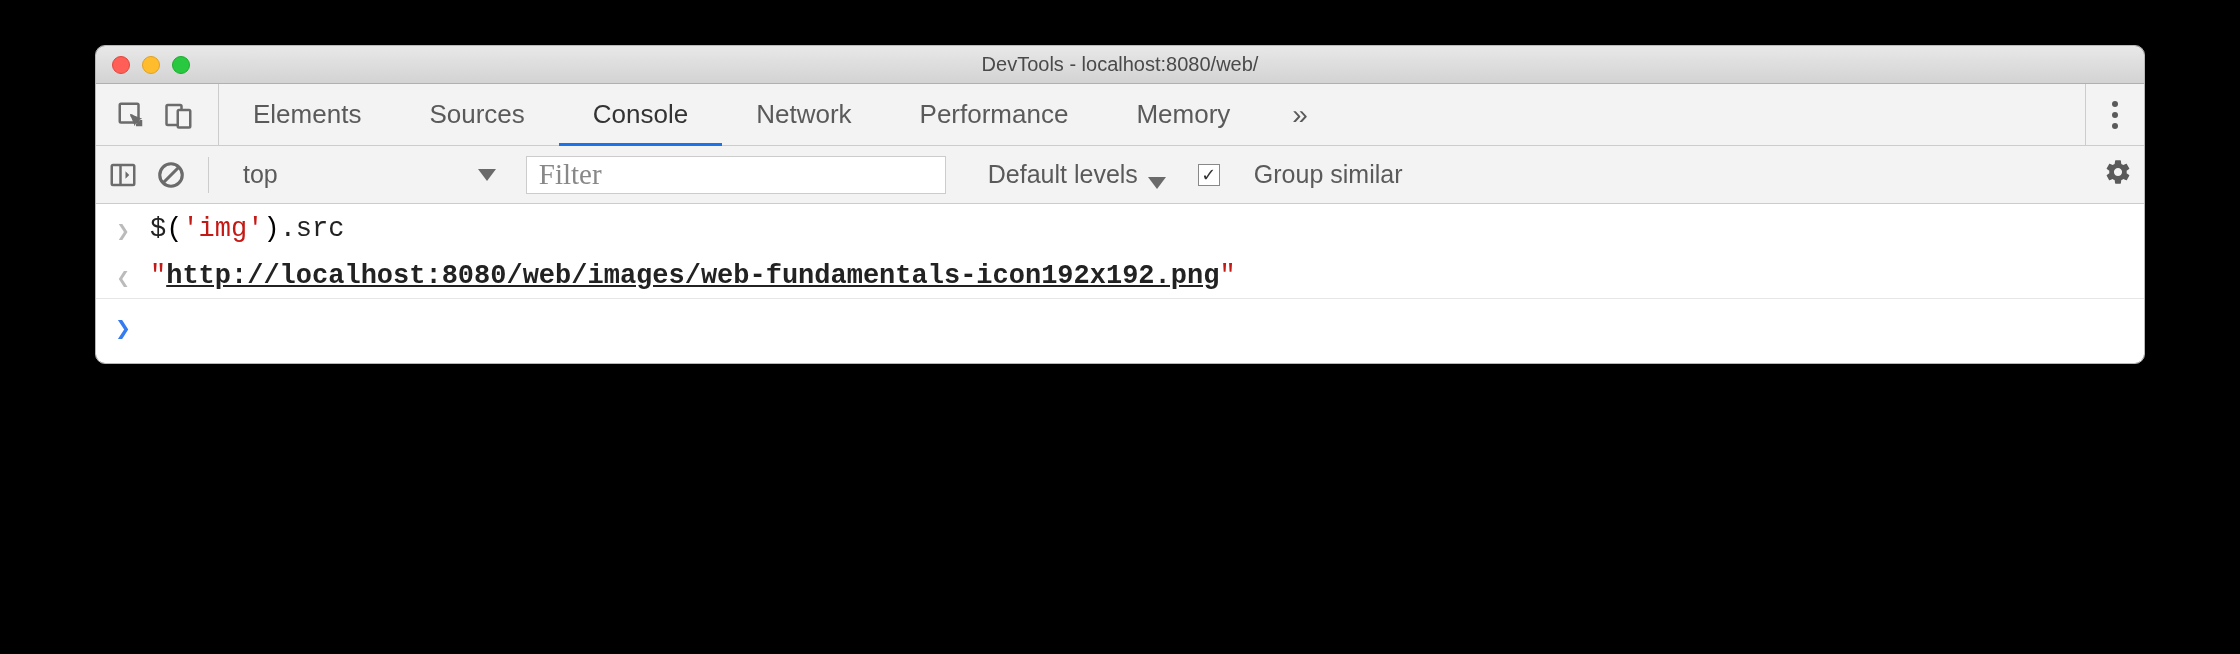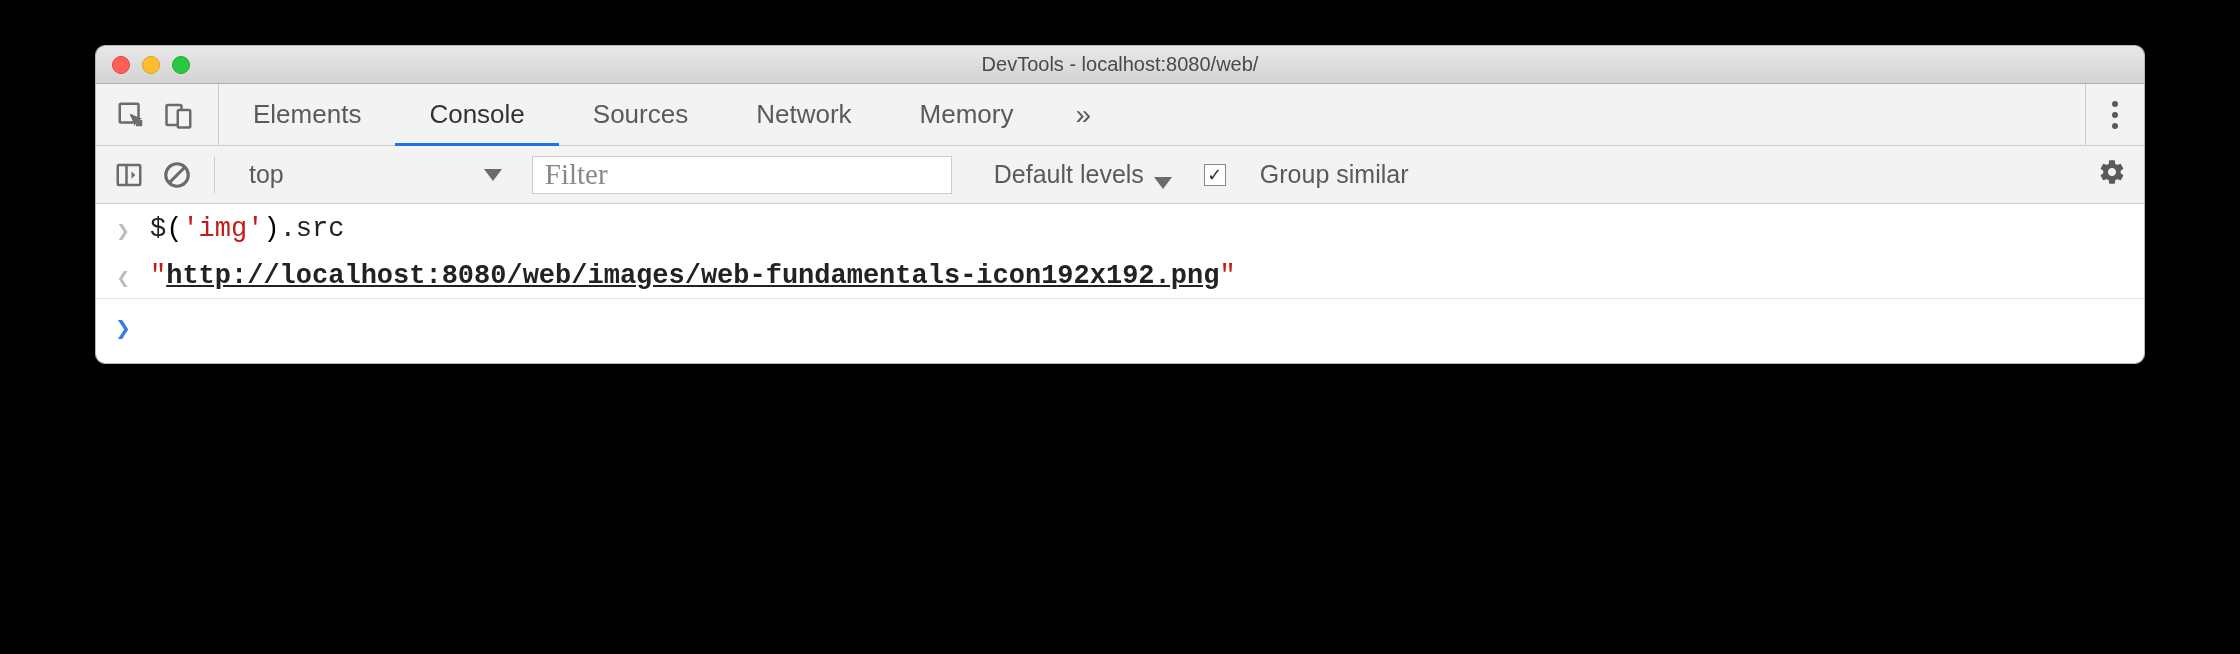--- a/index.html
+++ b/index.html
@@ -99,21 +99,21 @@
   }
   .kebab { display:flex; flex-direction:column; gap:5px; }
   .kebab span { width:6px; height:6px; background:#5a5a5a; border-radius:50%; }
 
   .toolbar {
     height: 58px;
     background:#f3f3f3;
     border-bottom:1px solid #ccc;
     display:flex;
     align-items:center;
-    padding:0 18px;
+    padding:0 12px;
     gap: 18px;
     font-size:25px;
     color:#5a5a5a;
   }
   .toolbar .sep { width:1px; height:36px; background:#ccc; margin:0 4px; }
   .scope-select {
     display:flex; align-items:center; gap: 200px;
     padding: 4px 12px;
     cursor:pointer;
   }
@@ -206,23 +206,24 @@
       </div>
       <div class="tabbar-icon">
         <svg viewBox="0 0 24 24" fill="none" stroke="currentColor" stroke-width="2">
           <rect x="2" y="4" width="12" height="16" rx="1"></rect>
           <rect x="11" y="8" width="10" height="14" rx="1" fill="#f3f3f3"></rect>
         </svg>
       </div>
     </div>
     <div class="tabs">
       <div class="tab">Elements</div>
+      <div class="tab">Sources</div>
       <div class="tab active">Console</div>
-      <div class="tab">Sources</div>
       <div class="tab">Network</div>
+      <div class="tab">Performance</div>
       <div class="tab">Memory</div>
       <div class="overflow">»</div>
     </div>
     <div class="tabbar-right">
       <div class="kebab">
         <span></span>
           <span></span>
           <span></span>
       </div>
     </div>

